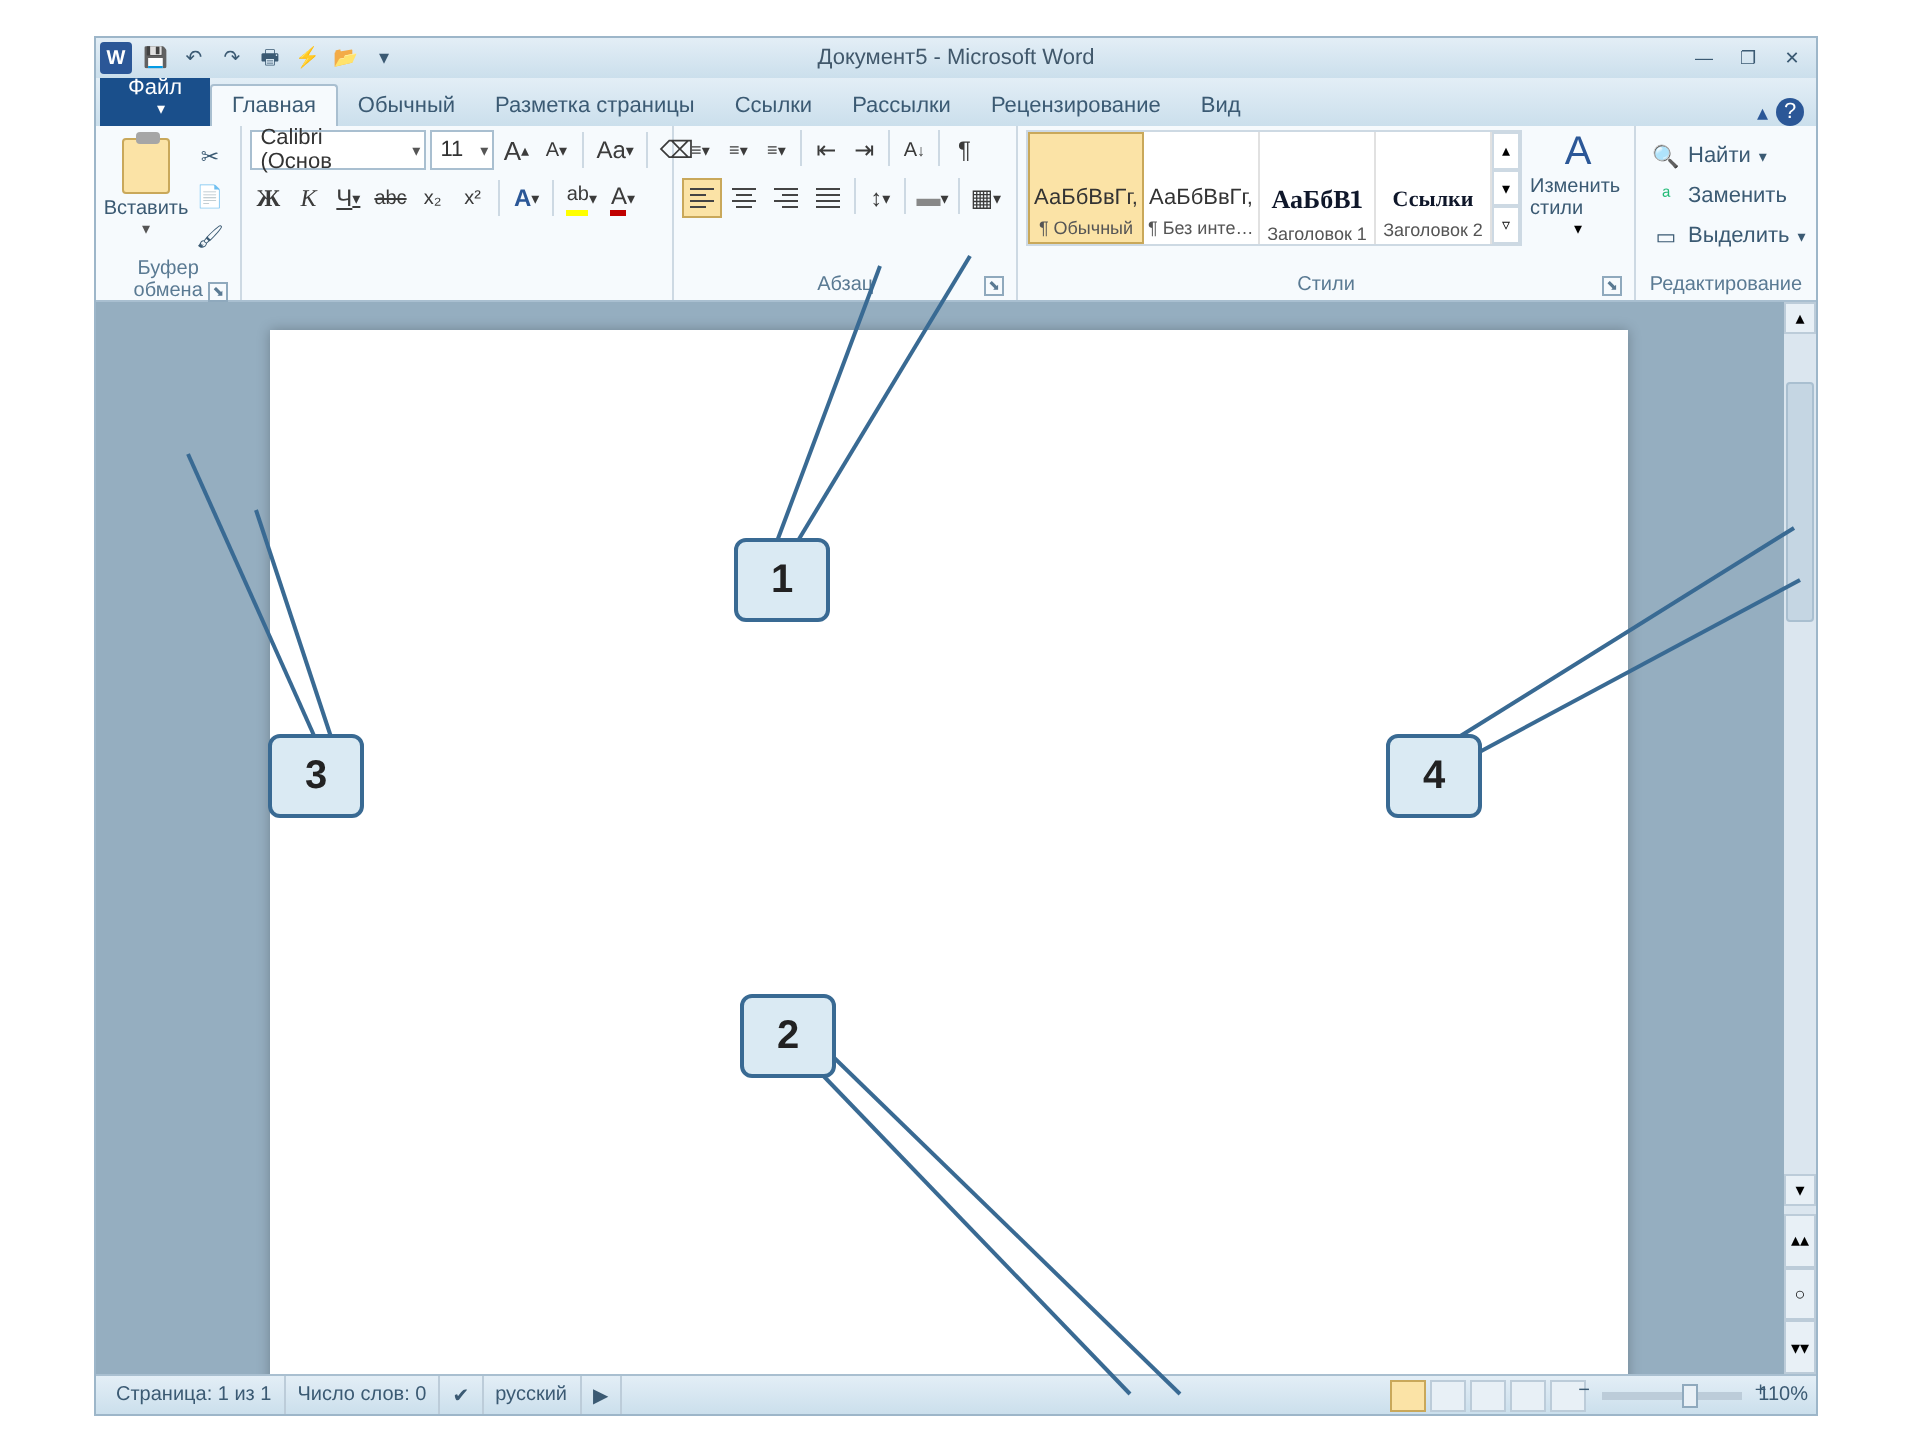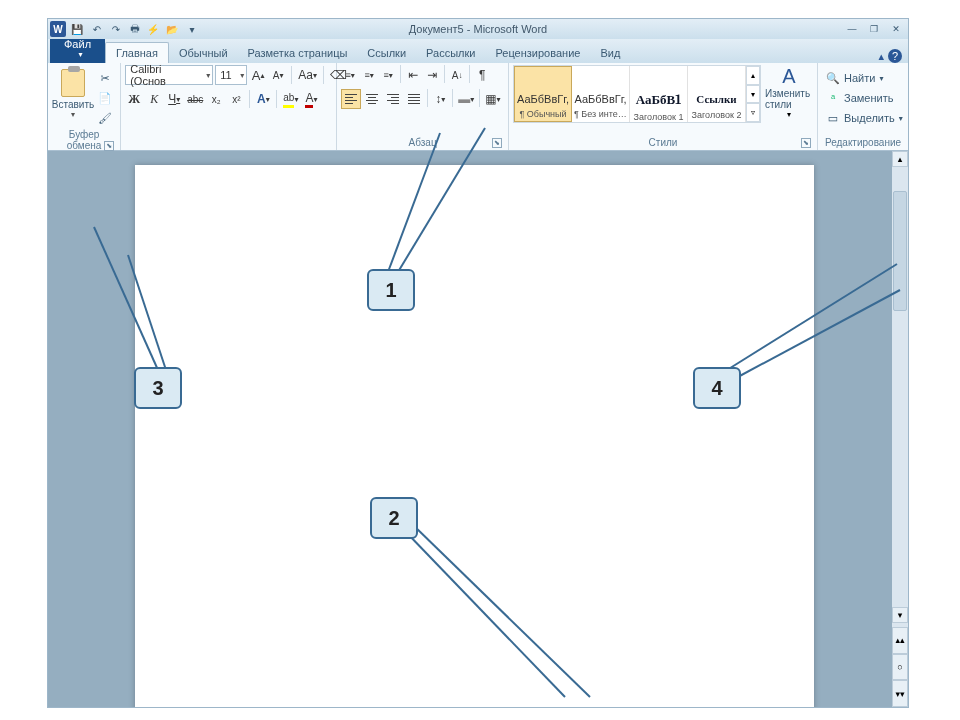--- a/index.html
+++ b/index.html
@@ -358,20 +358,40 @@
       <div class="thumb"></div>
       <div class="down">▾</div>
       <div class="objsel">
         <div>▴▴</div>
         <div>○</div>
         <div>▾▾</div>
       </div>
     </div>
   </div>
 
+  <div class="statusbar">
+    <div class="status-item">Страница: 1 из 1</div>
+    <div class="status-item">Число слов: 0</div>
+    <div class="status-item">✔</div>
+    <div class="status-item">русский</div>
+    <div class="status-item">▶</div>
+    <div class="status-right">
+      <div class="view-btn active"></div>
+      <div class="view-btn"></div>
+      <div class="view-btn"></div>
+      <div class="view-btn"></div>
+      <div class="view-btn"></div>
+      <div class="zoom-slider">
+        <span style="position:absolute;left:-12px;top:-6px;">−</span>
+        <div class="knob"></div>
+        <span style="position:absolute;right:-12px;top:-6px;">+</span>
+      </div>
+      <span>110%</span>
+    </div>
+  </div>
 </div>
 
 <svg style="position:absolute;left:0;top:0;width:960px;height:720px;pointer-events:none;">
   <line x1="388" y1="272" x2="440" y2="133" stroke="#396a93" stroke-width="2"></line>
   <line x1="398" y1="272" x2="485" y2="128" stroke="#396a93" stroke-width="2"></line>
   <line x1="158" y1="370" x2="94" y2="227" stroke="#396a93" stroke-width="2"></line>
   <line x1="166" y1="370" x2="128" y2="255" stroke="#396a93" stroke-width="2"></line>
   <line x1="405" y1="531" x2="565" y2="697" stroke="#396a93" stroke-width="2"></line>
   <line x1="411" y1="523" x2="590" y2="697" stroke="#396a93" stroke-width="2"></line>
   <line x1="727" y1="370" x2="897" y2="264" stroke="#396a93" stroke-width="2"></line>

